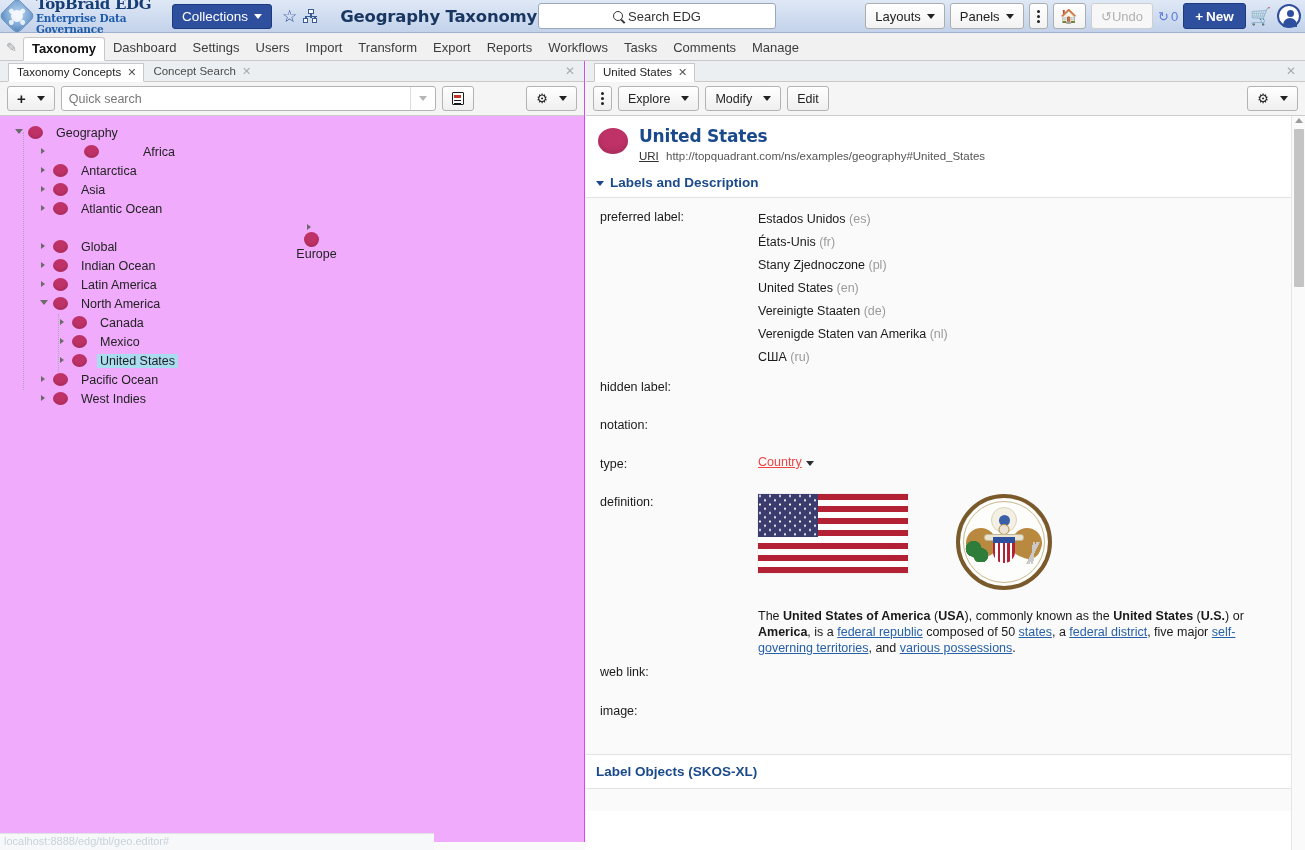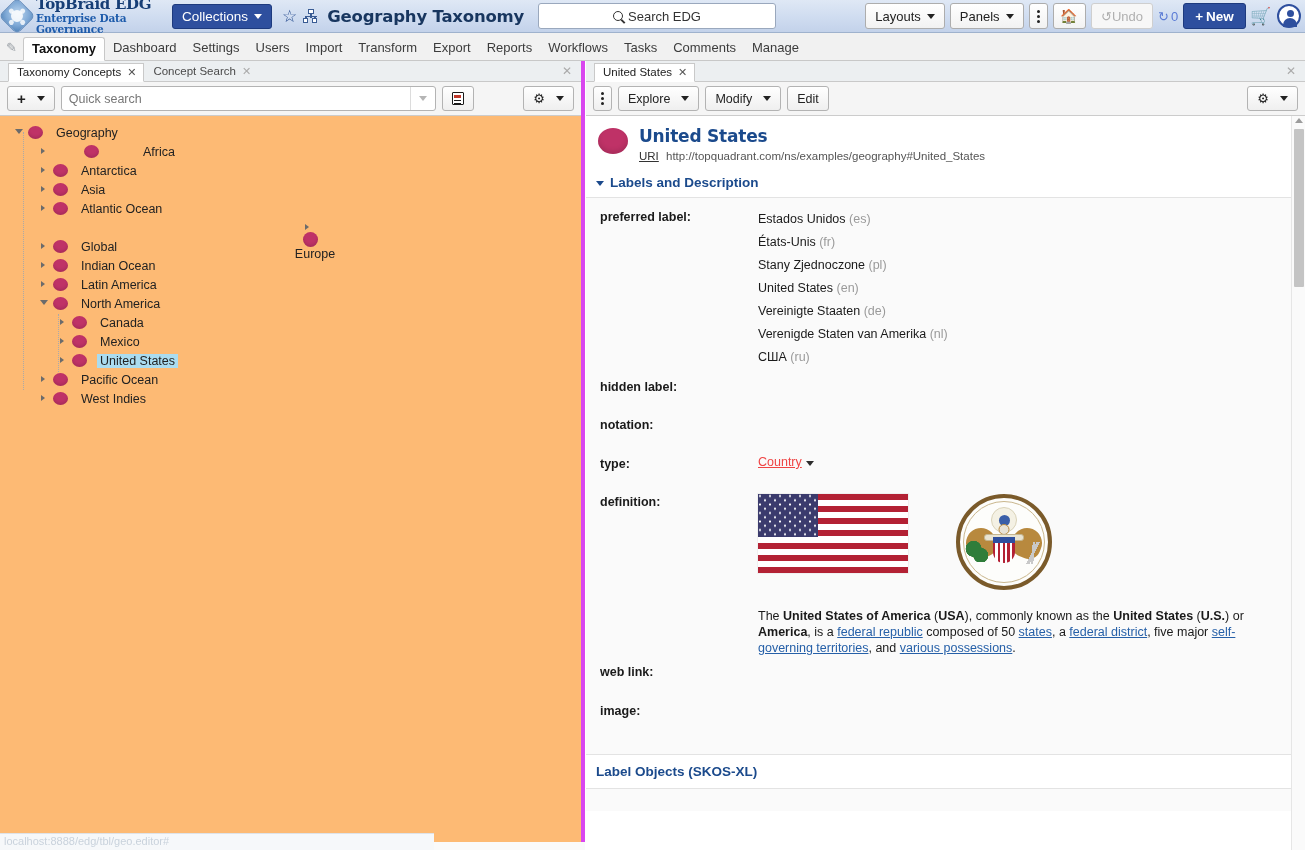--- a/index.html
+++ b/index.html
@@ -55,21 +55,21 @@
            border-right:4px solid transparent; border-top:5px solid currentColor;
            margin-left:6px; }
   .star-icon { color: #2a4f91; font-size: 17px; margin-left: 10px; cursor: pointer; line-height:1; }
   .hier-icon { margin-left: 6px; width: 15px; height: 14px; position: relative; cursor:pointer; }
   .hier-icon i { position:absolute; display:block; border:1.3px solid #3a5c94; background:#fff; }
   .hier-icon .n1 { width:6px;height:5px; left:4.5px; top:0; }
   .hier-icon .n2 { width:5px;height:5px; left:0; top:9px; }
   .hier-icon .n3 { width:5px;height:5px; left:9px; top:9px; }
   .hier-icon .lnk { border:none; background:#3a5c94; }
   .page-title {
-    margin-left: 9px; font-size: 16.5px; font-weight: bold; color: #18365f;
+    margin-left: 22px; font-size: 16.5px; font-weight: bold; color: #18365f;
     font-family: "DejaVu Sans", sans-serif; letter-spacing: -.2px;
   }
   .search-edg {
     position:absolute; left: 538px; top: 3px; width: 238px; height: 26px;
     background:#fff; border:1px solid #9aa8bd; border-radius:3px;
     display:flex; align-items:center; justify-content:center; gap:5px;
     color:#333; font-size:13px; cursor:text;
   }
   .mag { display:inline-block; width:10px;height:10px;border:1.6px solid #333;border-radius:50%;position:relative; }
   .mag::after{content:"";position:absolute;width:1.6px;height:5px;background:#333;right:-2px;bottom:-4px;transform:rotate(-45deg);}
@@ -108,22 +108,22 @@
   .nav-item {
     font-size:13px; color:#3c3c3c; padding:3px 8px 5px; cursor:pointer; white-space:nowrap;
   }
   .nav-item.active {
     background:#fff; border:1px solid #c8c8c8; border-bottom:1px solid #fff;
     border-radius:3px 3px 0 0; font-weight:bold; color:#111;
     margin-bottom:-1px; padding:3px 8px 4px;
   }
 
   
-  .left-panel { position:absolute; left:0; top:61px; width:585px; height:789px; background:#fdba74;
-                border-right:4px solid #d946ef; }
+  .left-panel { position:absolute; left:0; top:61px; width:585px; height:789px; background:#f0abfc;
+                border-right:1px solid #d946ef; }
   .right-panel { position:absolute; left:586px; top:61px; width:719px; height:789px; background:#fff; }
 
   .tabstrip {
     height:21px; background:#eceff1; border-bottom:1px solid #c9c9c9;
     display:flex; align-items:flex-end; padding-left:8px; position:relative;
   }
   .ptab {
     display:flex; align-items:center; gap:6px; font-size:11.5px; color:#4a4a4a;
     padding:3px 7px 3px 8px; border:1px solid transparent; cursor:pointer; line-height:1;
   }
@@ -187,21 +187,21 @@
             letter-spacing:-.2px; cursor:pointer; }
   .euri { margin-top:4px; font-size:11.5px; color:#555; }
   .euri .k { color:#333; text-decoration:underline; margin-right:4px; }
   .sec-head { padding:7px 0 7px 10px; font-size:13.5px; font-weight:bold; color:#1b4a8c;
               border-bottom:1px solid #e3e3e3; cursor:pointer; background:#fff; }
   .sec-head .tw { display:inline-block;width:0;height:0;border-left:4px solid transparent;
                   border-right:4px solid transparent;border-top:5px solid #1b4a8c;margin-right:6px;
                   vertical-align:middle; }
   .props { background:#fafafa; padding:10px 0 0 0; }
   .prow { display:flex; padding:0 0 0 14px; min-height:23px; }
-  .pkey { flex:0 0 158px; font-size:12.5px; font-weight:bold; color:#1a1a1a; padding-top:2px; }
+  .pkey { flex:0 0 158px; font-size:12.5px; font-weight:normal; color:#1a1a1a; padding-top:2px; }
   .pval { flex:1 1 auto; font-size:12.5px; color:#1a1a1a; }
   .lblline { height:23px; line-height:23px; }
   .lang { color:#9a9a9a; }
   .typelink { color:#ef4444; text-decoration:underline; cursor:pointer; }
   .type-caret { display:inline-block;width:0;height:0;border-left:4px solid transparent;
                 border-right:4px solid transparent;border-top:5px solid #2c2c2c;margin-left:4px;}
   .defbody { padding-top:1px; }
   .imgrow { display:flex; gap:48px; align-items:flex-start; }
   .flag { width:150px; height:79px; position:relative; background:#fff; overflow:hidden;
           box-shadow:0 0 0 1px rgba(0,0,0,.04); }

